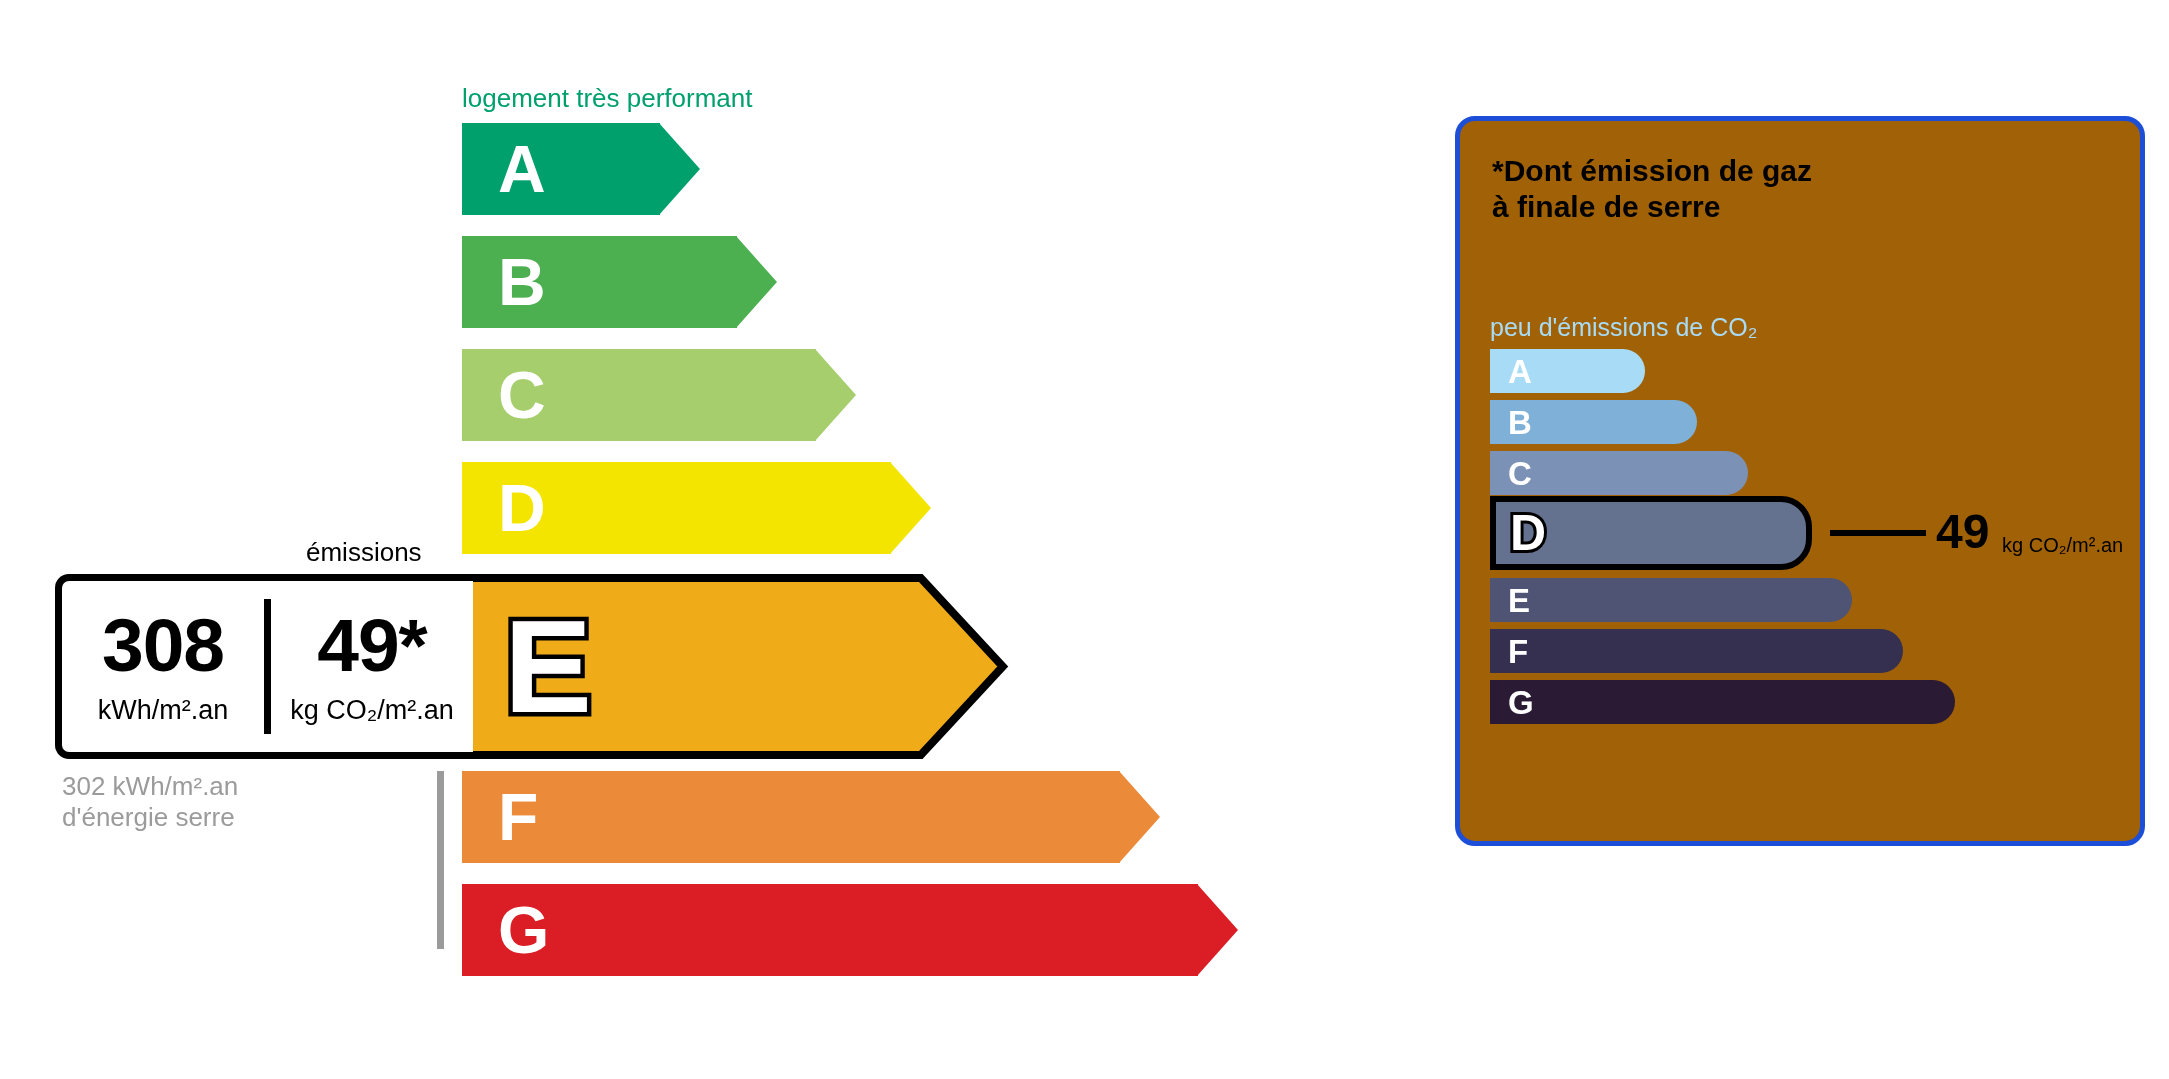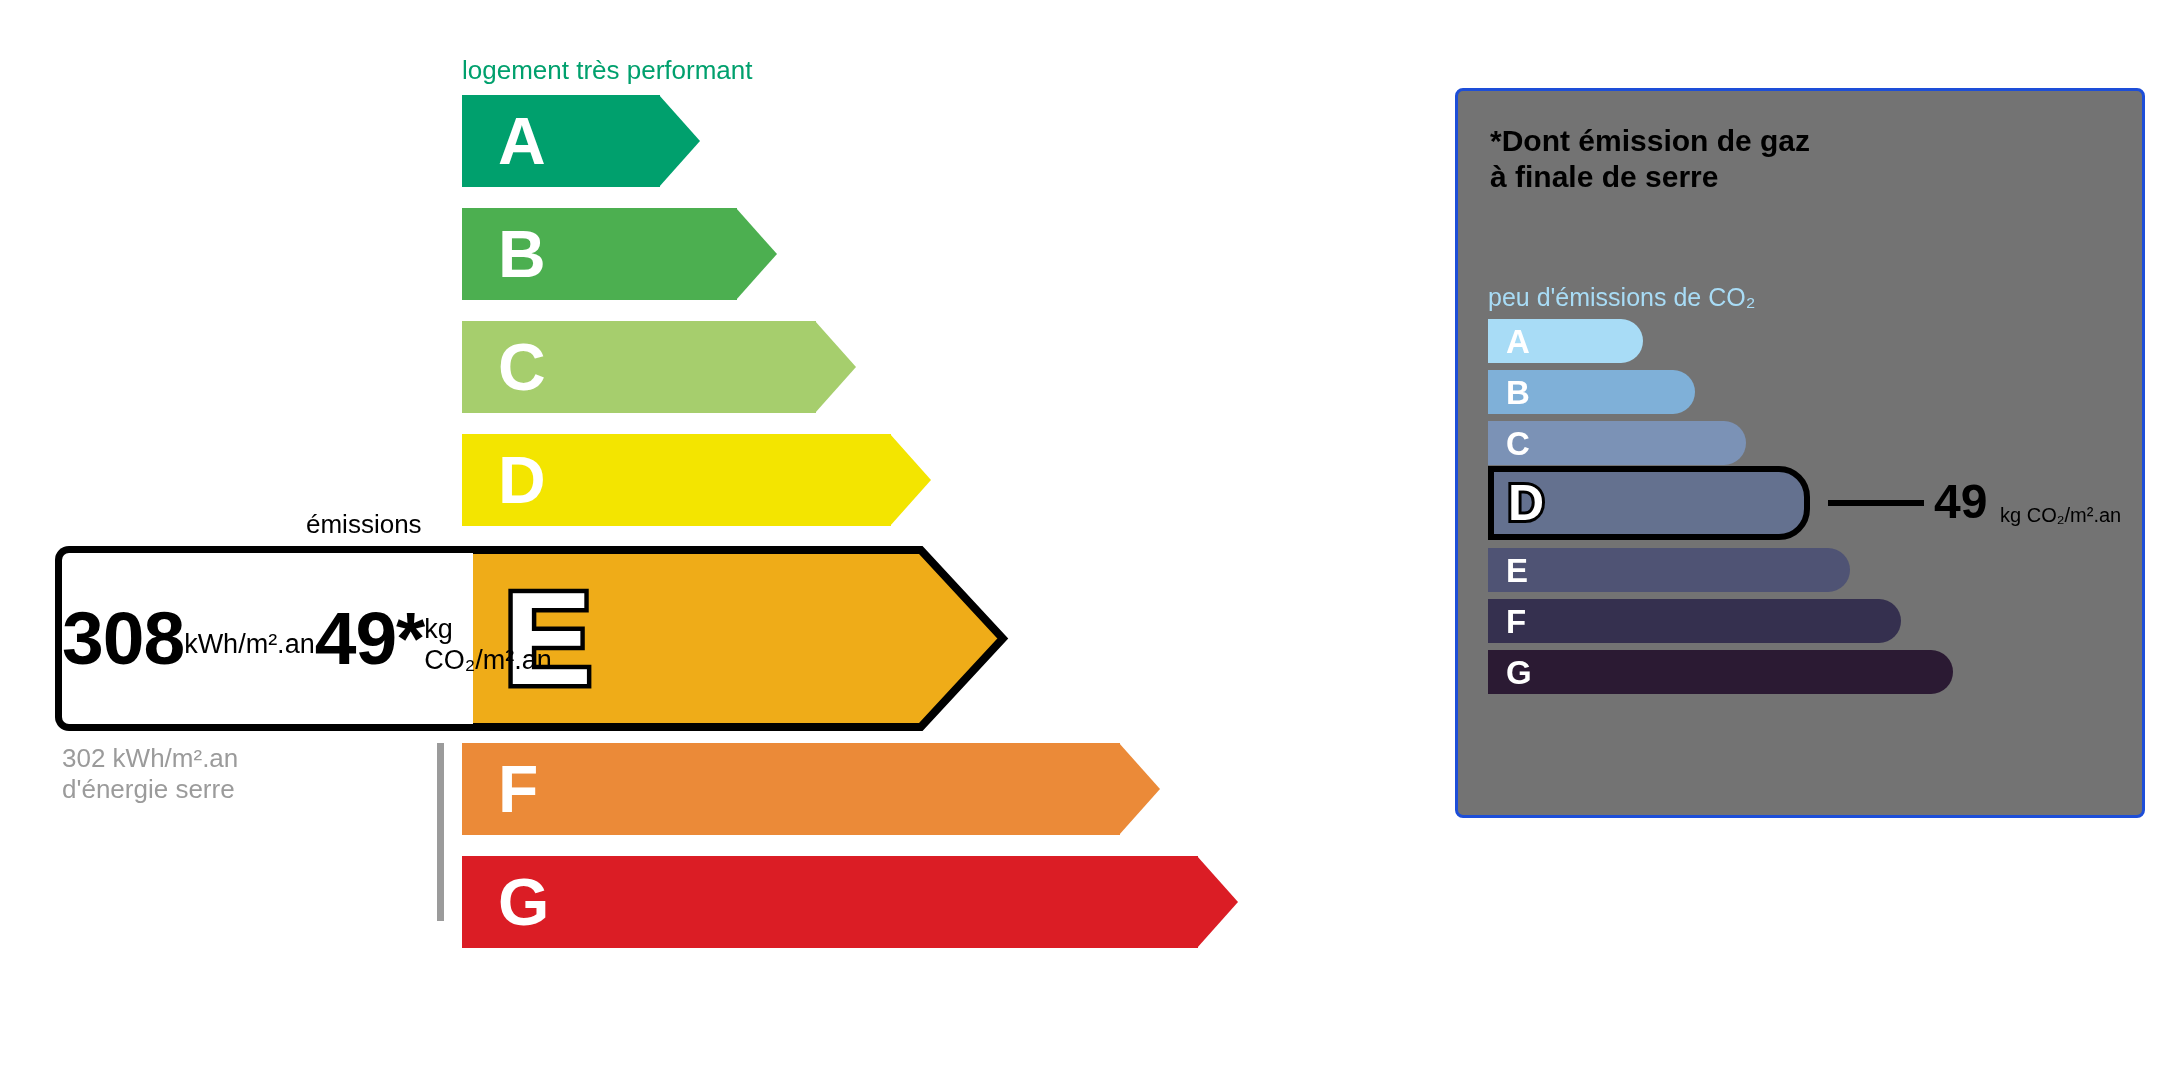--- a/index.html
+++ b/index.html
@@ -1,19 +1,19 @@
 <!DOCTYPE html>
 <html><head>
 <meta charset="utf-8">
 <style>
   * { margin:0; padding:0; box-sizing:border-box; }
   html,body { width:2169px; height:1079px; background:#ffffff; overflow:hidden; }
   body { font-family:"Liberation Sans", sans-serif; -webkit-font-smoothing:antialiased; }
 
-  #root { position:relative; width:2169px; height:879px; }
+  #root { position:relative; width:2169px; height:879px;margin-top:28px; }
 
   
   #dpe { position:absolute; left:0; top:0; width:1400px; height:1079px; }
 
   .top-caption {
     position:absolute; left:462px; top:55px;
     font-size:26px; color:#00A06D; white-space:nowrap;
   }
   .bottom-caption {
     position:absolute; left:462px; top:958px;
@@ -47,21 +47,21 @@
   }
 
   
   #valuebox {
     position:absolute; left:55px; top:546px; width:418px; height:185px;
     border:7px solid #000; border-right:none;
     border-radius:14px 0 0 14px; background:#fff;
     display:flex; z-index:5;
   }
   #valuebox .cell {
-    flex:1; display:flex; flex-direction:row;
+    flex:1; display:flex; flex-direction:column;
     align-items:center; justify-content:center;
   }
   #valuebox .divider { width:7px; background:#000; margin:18px 0; }
   .big-num { font-size:75px; font-weight:700; color:#000; line-height:1; letter-spacing:-1px; }
   .unit    { font-size:27px; color:#000; margin-top:12px; }
 
   .lab-conso {
     position:absolute; left:68px; top:480px; width:230px;
     text-align:center; font-size:26px; color:#000; line-height:1.18;
   }
@@ -79,21 +79,21 @@
     text-align:right; font-size:26px; color:#9B9B9B; line-height:1.2;
   }
   .passoire-bar {
     position:absolute; left:437px; top:743px; width:7px; height:178px;
     background:#9B9B9B;
   }
 
   
   #co2panel {
     position:absolute; left:1455px; top:88px; width:690px; height:730px;
-    border:3px solid #1d4ed8; border-radius:8px; background:#737373;
+    border:5px solid #1d4ed8; border-radius:20px; background:#a16207;
   }
   .co2-title {
     position:absolute; left:32px; top:32px;
     font-size:30px; font-weight:700; color:#000; line-height:1.2;
   }
   .co2-top-caption {
     position:absolute; left:30px; top:192px;
     font-size:25px; color:#A8DCF6;
   }
   .co2-bottom-caption {

